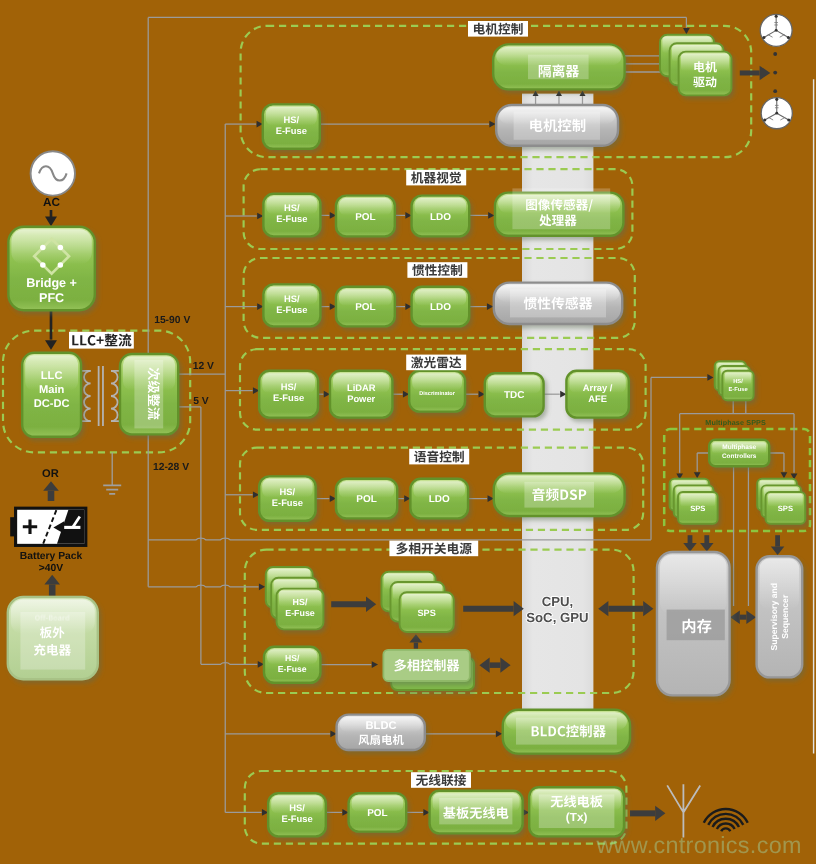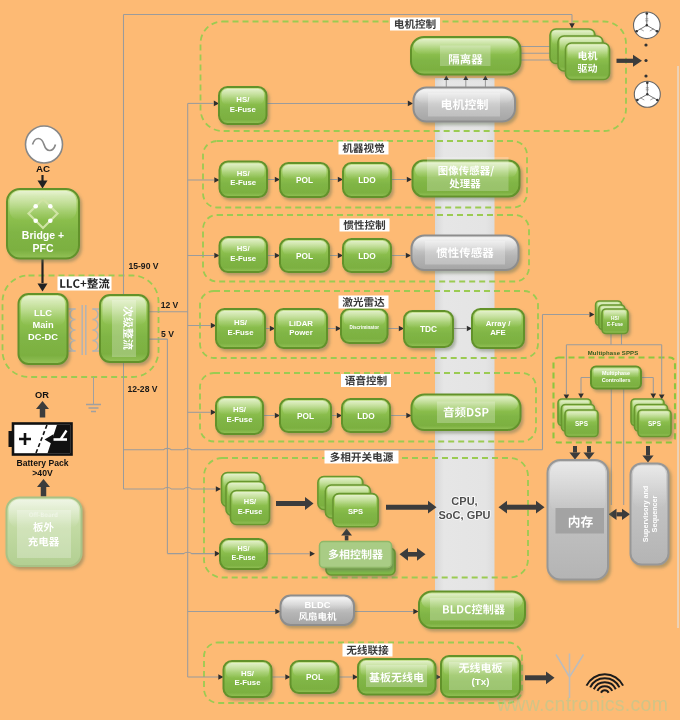--- a/index.html
+++ b/index.html
@@ -1,14 +1,14 @@
 <!DOCTYPE html>
 <html><head><meta charset="utf-8"><style>
 html,body{margin:0;padding:0;background:#fff;}
-#c{position:relative;width:680px;height:720px;overflow:hidden;background:#fdba74;}
+#c{position:relative;width:680px;height:720px;overflow:hidden;background:#a16207;}
 text{font-family:"Liberation Sans",sans-serif;}
 </style></head><body>
 <div id="c">
 <svg width="680" height="720" viewBox="0 0 680 720">
 <defs>
 <linearGradient id="gg" x1="0" y1="0" x2="0" y2="1">
 <stop offset="0" stop-color="#d2e8a4"></stop>
           <stop offset="0.1" stop-color="#b3d877"></stop>
 <stop offset="0.32" stop-color="#93c553"></stop>
           <stop offset="0.62" stop-color="#80b545"></stop>

